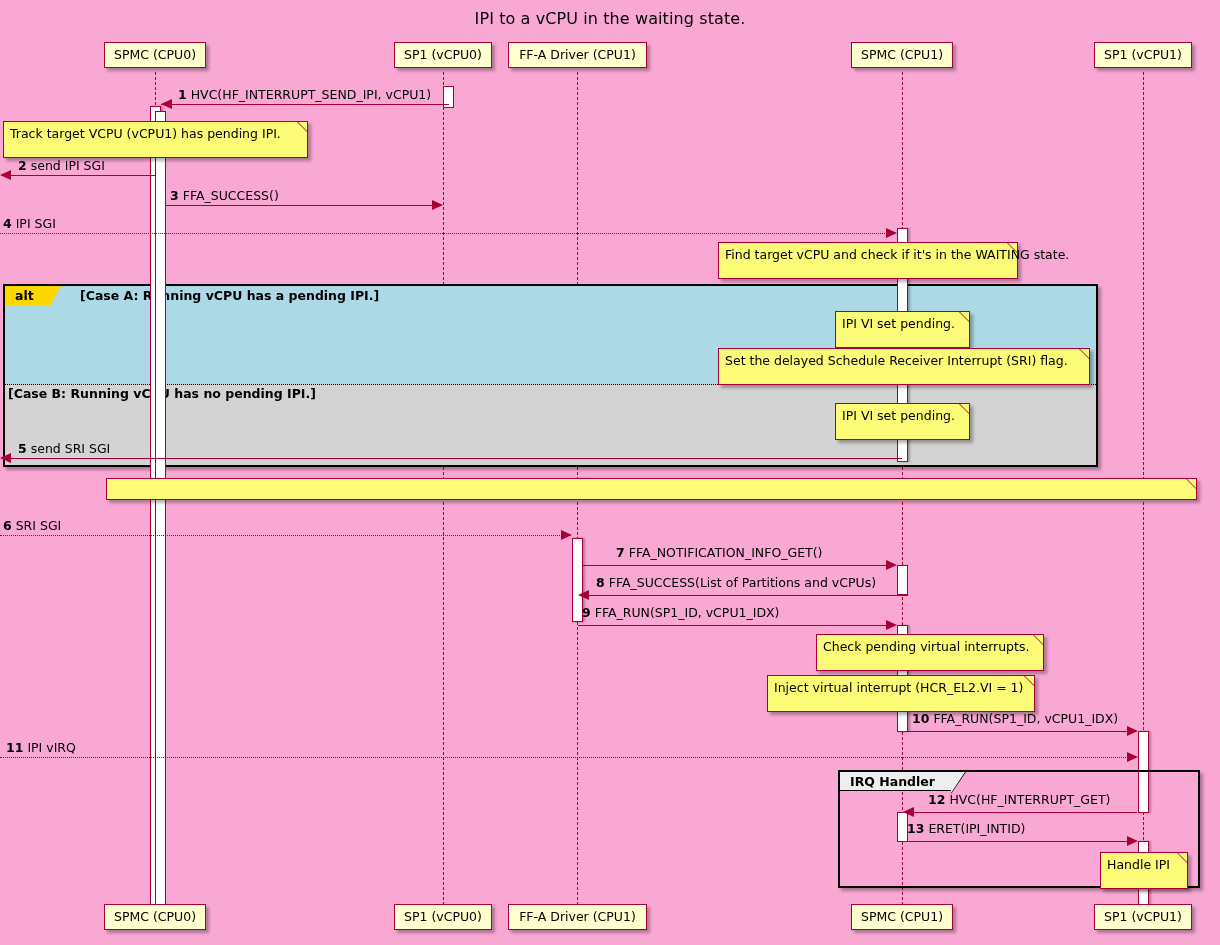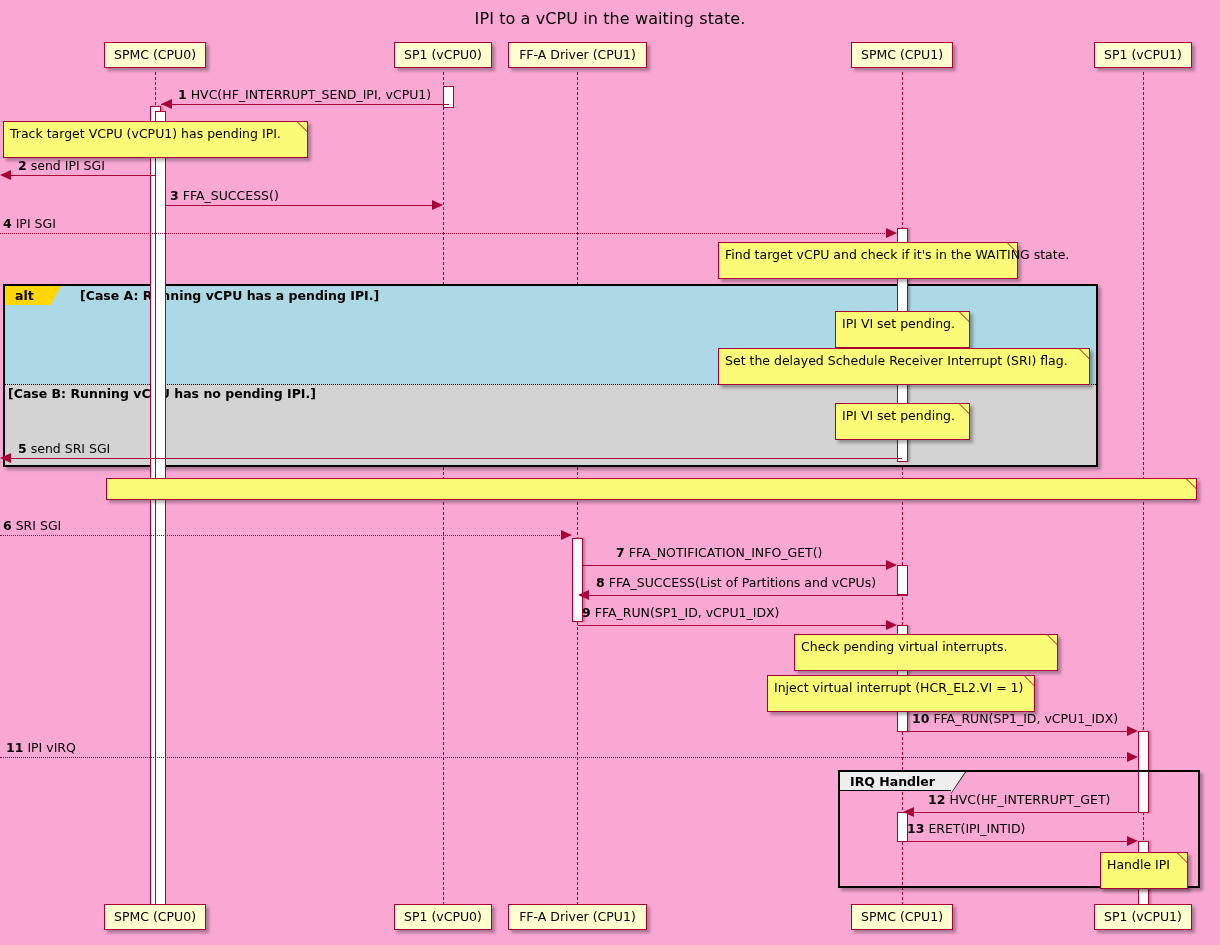--- a/index.html
+++ b/index.html
@@ -349,21 +349,21 @@
     <span>IPI VI set pending.</span>
     <span class="fold"></span>
     <span class="fold-inner"></span>
   </div>
 
   <div class="note centered" style="left:106px; top:478px; width:1091px;">
     <span class="fold"></span>
     <span class="fold-inner"></span>
   </div>
 
-  <div class="note" style="left:794px; top:634px; width:264px;">
+  <div class="note" style="left:816px; top:634px; width:228px;">
     <span>Check pending virtual interrupts.</span>
     <span class="fold"></span>
     <span class="fold-inner"></span>
   </div>
 
   <div class="note" style="left:767px; top:675px; width:268px;">
     <span>Inject virtual interrupt (HCR_EL2.VI = 1)</span>
     <span class="fold"></span>
     <span class="fold-inner"></span>
   </div>

